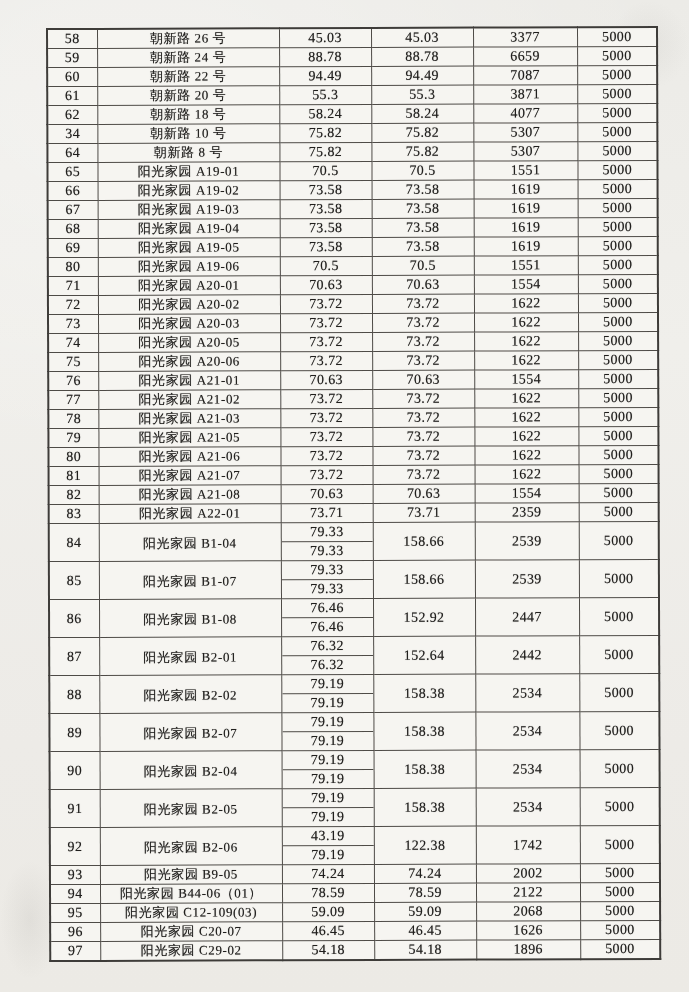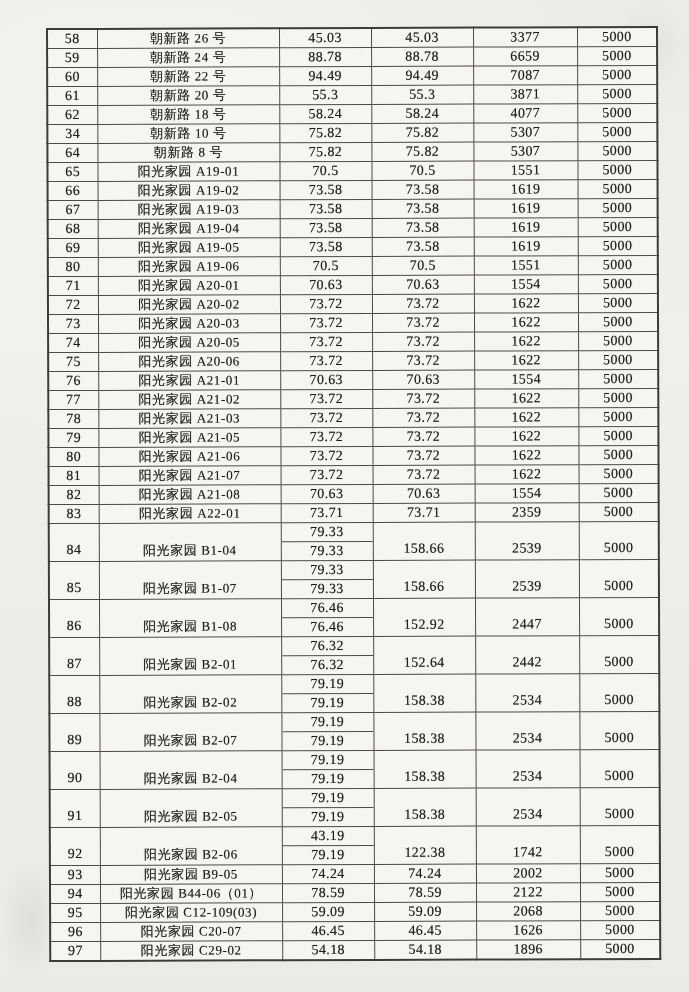--- a/index.html
+++ b/index.html
@@ -54,21 +54,21 @@
   }
   td.c-num {
     font-size: 14px;
     letter-spacing: 0.4px;
   }
   
   tr.tall td.c-no,
   tr.tall td.c-name,
   tr.tall td.c-num {
     vertical-align: top;
-    padding-top: 18px;
+    padding-top: 11px;
     text-align: center;
   }
   
   td.c-area { position: relative; }
   .stack {
     position: absolute;
     inset: 0;
     display: flex;
     flex-direction: column;
   }

